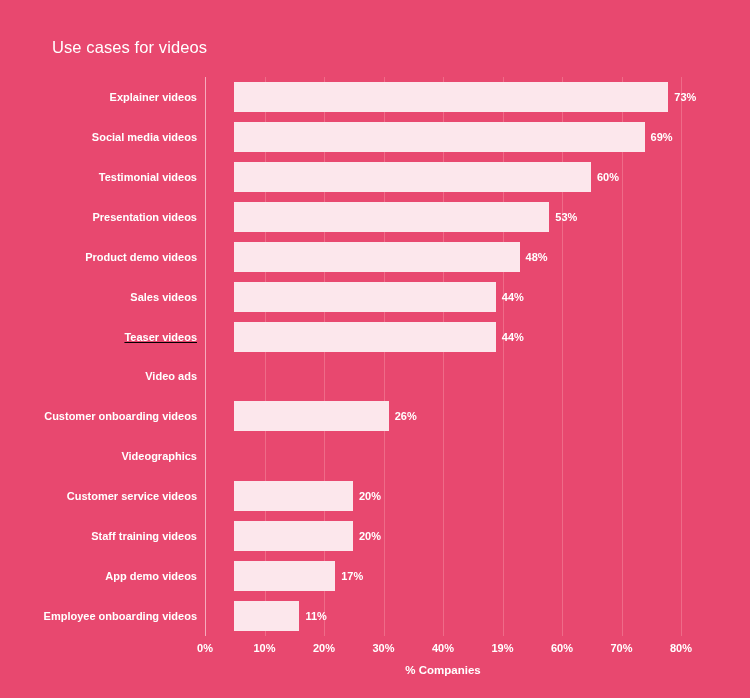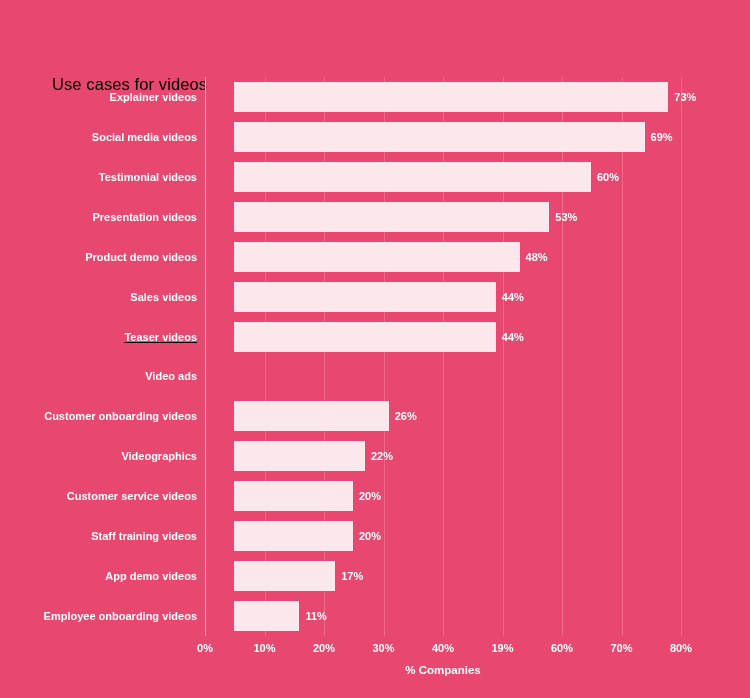--- a/index.html
+++ b/index.html
@@ -20,24 +20,23 @@
     height: 698px;
     background: #e8486f;
   }
 
   
   #chart-title {
     position: absolute;
     left: 52px;
     top: 38px;
     font-size: 16.5px;
-    color: #000000;
+    color: #ffffff;
     letter-spacing: 0.1px;
     white-space: nowrap;
-    margin-top: 37px;
   }
 
   
   #plot-area {
     position: absolute;
     left: 205px;
     top: 77px;
     width: 476px;
     height: 559px;
   }
@@ -182,24 +181,20 @@
           <div class="bar-value" style="left: 267.8px;">44%</div>
         </div>
         <div class="bar-row" style="top: 239.571px;">
           <div class="bar" style="width: 261.8px;"></div>
           <div class="bar-value" style="left: 267.8px;">44%</div>
         </div>
         <div class="bar-row" style="top: 319.429px;">
           <div class="bar" style="width: 154.7px;"></div>
           <div class="bar-value" style="left: 160.7px;">26%</div>
         </div>
-        <div class="bar-row" style="top: 359.357px;">
-          <div class="bar" style="width: 130.9px;"></div>
-          <div class="bar-value" style="left: 136.9px;">22%</div>
-        </div>
         <div class="bar-row" style="top: 399.286px;">
           <div class="bar" style="width: 119px;"></div>
           <div class="bar-value" style="left: 125px;">20%</div>
         </div>
         <div class="bar-row" style="top: 439.214px;">
           <div class="bar" style="width: 119px;"></div>
           <div class="bar-value" style="left: 125px;">20%</div>
         </div>
         <div class="bar-row" style="top: 479.143px;">
           <div class="bar" style="width: 101.15px;"></div>

